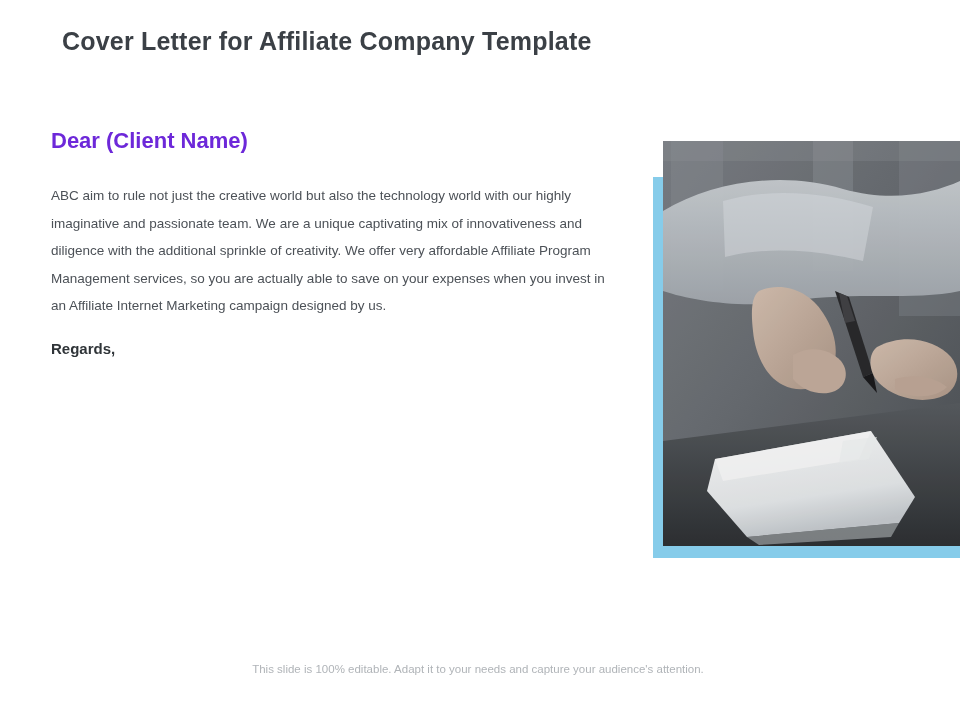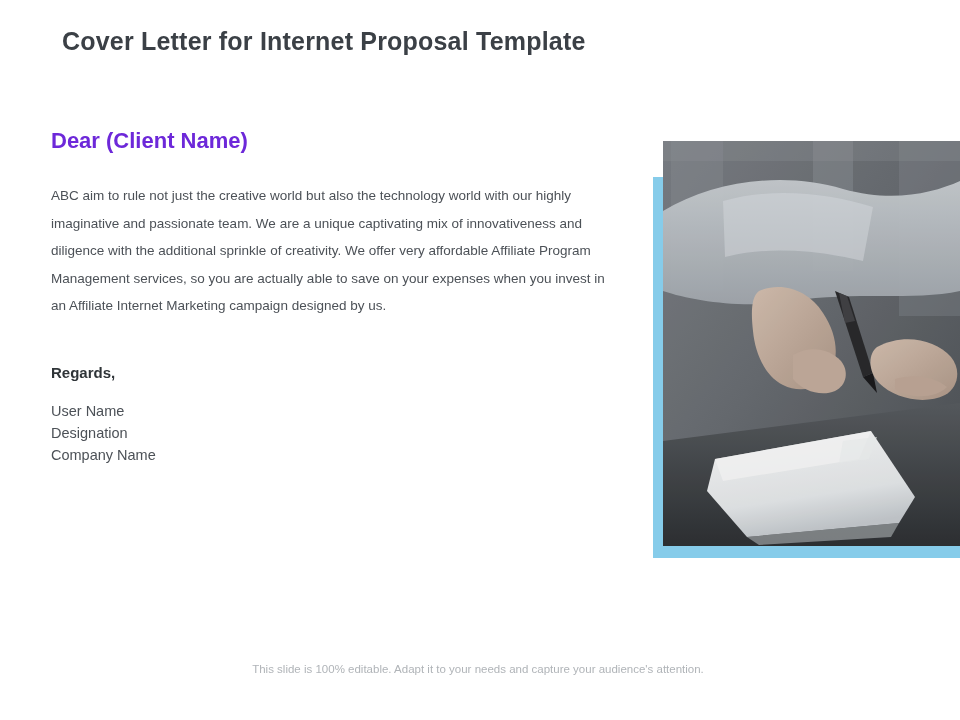--- a/index.html
+++ b/index.html
@@ -83,21 +83,21 @@
     line-height: 27.5px;
     margin: 0;
   }
   .para + .para {
     margin-top: 12px;
   }
   .regards {
     font-size: 15px;
     font-weight: bold;
     color: #2f3438;
-    margin: 44px 0 0 0;
+    margin: 20px 0 0 0;
   }
   .signoff {
     margin-top: 19px;
     font-size: 14.5px;
     color: #4c5157;
     line-height: 22px;
   }
   .signoff div {
     white-space: nowrap;
   }
@@ -144,31 +144,26 @@
 </style>
 </head>
 <body>
 
 <div class="corner-deco">
   <div class="stripe s1"></div>
   <div class="stripe s2"></div>
   <div class="stripe s3"></div>
 </div>
 
-<div class="slide-title">Cover Letter for Internet Proposal Template</div>
+<div class="slide-title">Cover Letter for Affiliate Company Template</div>
 
 <div class="letter">
   <p class="salutation">Dear (Client Name)</p>
   <p class="para">ABC aim to rule not just the creative world but also the technology world with our highly imaginative and passionate team. We are a unique captivating mix of innovativeness and diligence with the additional sprinkle of creativity. We offer very affordable Affiliate Program Management services, so you are actually able to save on your expenses when you invest in an Affiliate Internet Marketing campaign designed by us.</p>
   <p class="regards">Regards,</p>
-  <div class="signoff">
-    <div>User Name</div>
-    <div>Designation</div>
-    <div>Company Name</div>
-  </div>
 </div>
 
 <div class="image-frame">
   <div class="accent"></div>
   <div class="photo">
     <svg width="297" height="405" viewBox="0 0 297 405" role="img" aria-label="person signing document">
       <defs>
         <linearGradient id="bgGrad" x1="0" y1="0" x2="1" y2="1">
           <stop offset="0%" stop-color="#7e8288"></stop>
           <stop offset="45%" stop-color="#6b6f74"></stop>

